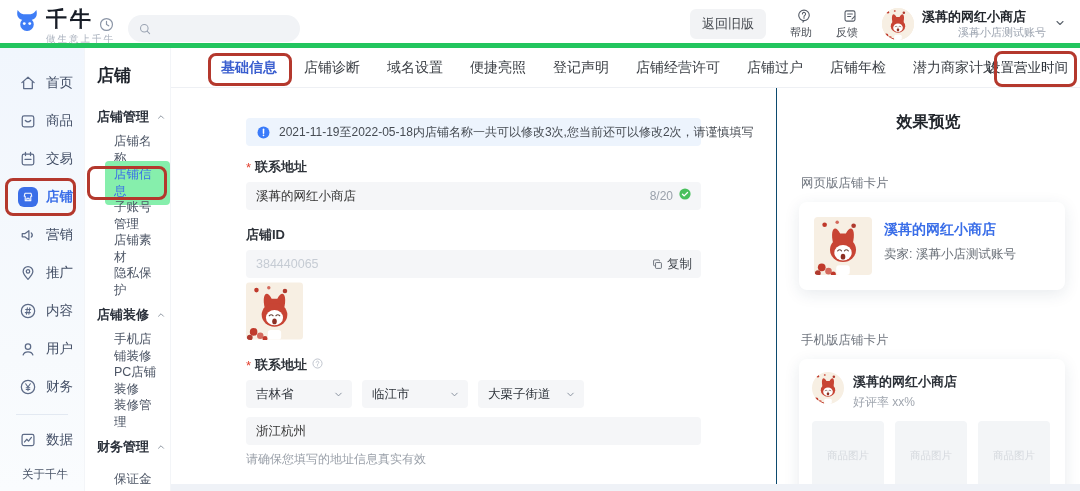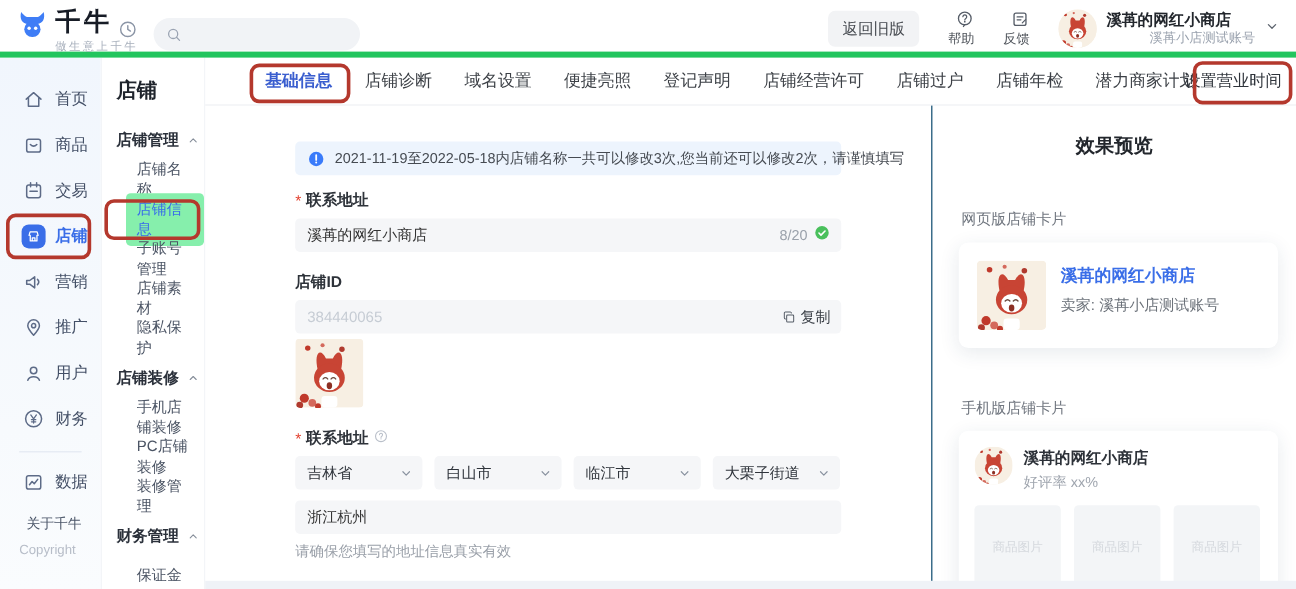--- a/index.html
+++ b/index.html
@@ -317,20 +317,28 @@
         <span class="rail-ic">
           <svg>
             <use href="#sym-pin"></use>
           </svg>
         </span>
         <span class="rail-label">推广</span>
       </div>
     <div class="rail-item">
         <span class="rail-ic">
           <svg>
+            <use href="#sym-hash"></use>
+          </svg>
+        </span>
+        <span class="rail-label">内容</span>
+      </div>
+    <div class="rail-item">
+        <span class="rail-ic">
+          <svg>
             <use href="#sym-user"></use>
           </svg>
         </span>
         <span class="rail-label">用户</span>
       </div>
     <div class="rail-item">
         <span class="rail-ic">
           <svg>
             <use href="#sym-yen"></use>
           </svg>
@@ -464,26 +472,20 @@
               </svg></span>
         </div>
         <div class="addr-row">
           <div class="select">
             <span>吉林省</span>
             <svg>
                 <use href="#sym-chev-down"></use>
               </svg>
           </div>
           <div class="select">
-            <span>白山市</span>
-            <svg>
-                <use href="#sym-chev-down"></use>
-              </svg>
-          </div>
-          <div class="select">
             <span>临江市</span>
             <svg>
                 <use href="#sym-chev-down"></use>
               </svg>
           </div>
           <div class="select">
             <span>大栗子街道</span>
             <svg>
                 <use href="#sym-chev-down"></use>
               </svg>

